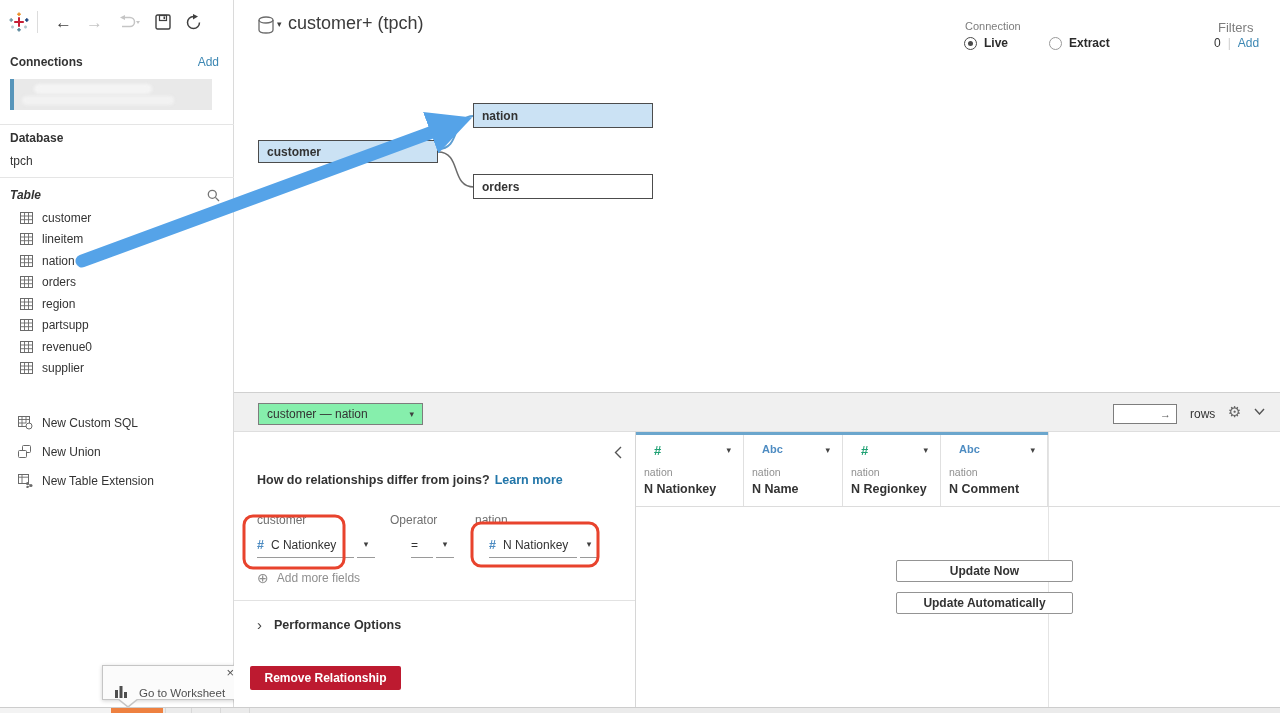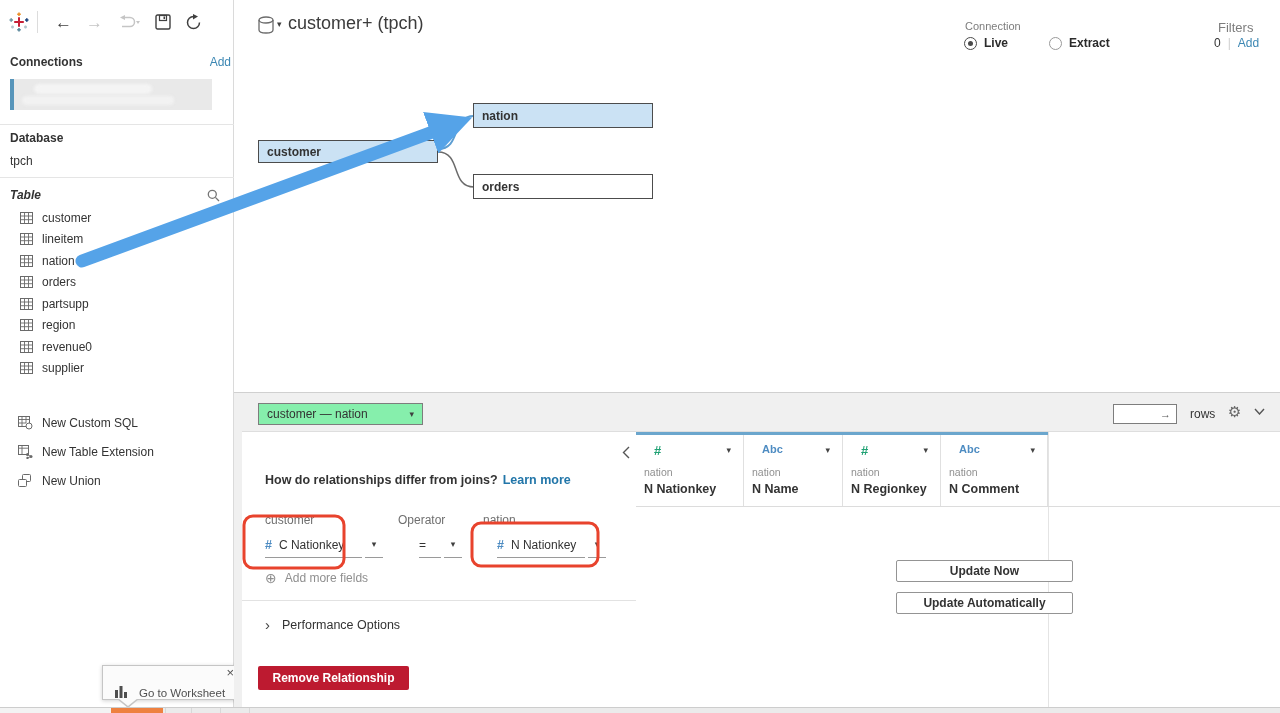--- a/index.html
+++ b/index.html
@@ -7,21 +7,21 @@
   #root { position:relative; width:1280px; height:713px; overflow:hidden; background:#fff; color:#333; }
 
   
   .sidebar { position:absolute; left:0; top:0; width:234px; height:707px; background:#fff; border-right:1px solid #dadada; z-index:2; }
   .toolbar { position:absolute; left:0; top:0; width:100%; height:44px; display:flex; align-items:center; padding-left:9px; }
   .tb-sep { width:1px; height:22px; background:#dcdcdc; margin:0 10px 0 8px; }
   .tb-glyph { font-size:17px; color:#3f3f3f; margin:0 7px; line-height:1; }
   .tb-glyph.dim { color:#c5c5c5; }
   .tb-svg { margin:0 7px; display:block; }
 
-  .connections-row { position:absolute; top:55px; left:10px; right:2px; display:flex; justify-content:space-between; align-items:baseline; }
+  .connections-row { position:absolute; top:55px; left:10px; right:14px; display:flex; justify-content:space-between; align-items:baseline; }
   .section-title { font-size:12px; font-weight:700; color:#333; }
   .link-blue { font-size:12px; color:#3c87b3; cursor:pointer; }
 
   .conn-chip { position:absolute; top:79px; left:10px; width:202px; height:31px; background:#e9e9e9; }
   .conn-chip .bar { position:absolute; left:0; top:0; width:4px; height:100%; background:#5795ba; }
   .conn-chip .blob1 { position:absolute; left:24px; top:5px; width:118px; height:10px; background:#f4f4f4; border-radius:5px; filter:blur(1.5px); }
   .conn-chip .blob2 { position:absolute; left:12px; top:17px; width:152px; height:9px; background:#f2f2f2; border-radius:5px; filter:blur(1.5px); }
 
   .divider { position:absolute; left:0; width:234px; height:1px; background:#e5e5e5; }
   .db-label { position:absolute; left:10px; top:131px; }
@@ -74,35 +74,35 @@
   .pair-select { position:absolute; left:24px; top:10px; width:165px; height:22px; background:#86efac; border:1px solid #7d7d7d;
                  display:flex; align-items:center; justify-content:space-between; padding:0 8px; font-size:12px; color:#333; cursor:pointer; }
   .caret { font-size:9px; color:#3f3f3f; line-height:1; }
   .rows-box { position:absolute; left:879px; top:11px; width:64px; height:20px; background:#fff; border:1px solid #7d7d7d;
               display:flex; align-items:center; justify-content:flex-end; padding-right:5px; font-size:11px; color:#555; }
   .rows-label { position:absolute; left:956px; top:14px; font-size:12px; color:#333; }
   .gear { position:absolute; left:994px; top:10px; font-size:15px; color:#666; cursor:pointer; }
   .panel-chevron { position:absolute; left:1020px; top:15px; cursor:pointer; }
 
   
-  .rel-pane { position:absolute; left:8px; top:38px; width:402px; height:277px; background:#fff; border-top:1px solid #dedede; border-right:1px solid #d6d6d6; }
+  .rel-pane { position:absolute; left:0; top:38px; width:402px; height:277px; background:#fff; border-top:1px solid #dedede; border-right:1px solid #d6d6d6; }
   .collapse { position:absolute; right:13px; top:14px; cursor:pointer; }
   .question { position:absolute; left:23px; top:41px; font-size:12.5px; font-weight:700; color:#333; white-space:nowrap; }
   .learn { color:#2276a9; font-weight:700; margin-left:5px; cursor:pointer; }
   .col-label { position:absolute; top:81px; font-size:12px; color:#6f6f6f; }
   .field-cell { position:absolute; top:100px; height:26px; border-bottom:1px solid #9a9a9a; display:flex; align-items:center; gap:7px;
                 font-size:12px; color:#333; cursor:pointer; }
   .field-cell .hash { color:#4e8cc2; font-weight:700; font-size:12.5px; }
   .caret-cell { position:absolute; top:100px; height:26px; width:18px; border-bottom:1px solid #9a9a9a; display:flex; align-items:center; justify-content:center; cursor:pointer; }
   .add-more { position:absolute; left:23px; top:139px; display:flex; align-items:center; gap:8px; font-size:12px; color:#8f8f8f; cursor:pointer; }
   .add-more .plus { font-size:14px; line-height:1; }
   .rel-divider { position:absolute; left:0; top:168px; width:100%; height:1px; background:#e2e2e2; }
   .perf { position:absolute; left:23px; top:185px; display:flex; align-items:center; gap:12px; cursor:pointer; }
   .perf .chev { font-size:15px; color:#444; line-height:1; }
-  .perf .lbl { font-size:12.5px; font-weight:400; color:#333; }
+  .perf .lbl { font-size:12.5px; font-weight:700; color:#333; }
   .remove-btn { position:absolute; left:16px; top:234px; width:151px; height:24px; background:#bd1a30; border-radius:2px;
                 color:#fff; font-size:12px; font-weight:700; display:flex; align-items:center; justify-content:center; cursor:pointer; }
 
   
   .grid-pane { position:absolute; left:402px; top:38px; width:644px; height:277px; background:#fff; border-top:1px solid #dedede; }
   .grid-blue-top { position:absolute; left:0; top:0; width:412px; height:3px; background:#6ba6cd; }
   .grid-vline { position:absolute; left:412px; top:0; width:1px; height:277px; background:#e4e4e4; }
   .grid-hline { position:absolute; left:0; top:74px; width:644px; height:1px; background:#dcdcdc; }
   .gcol { position:absolute; top:3px; height:71px; border-right:1px solid #e0e0e0; background:#fff; }
   .gcol .ticon { position:absolute; left:18px; top:8px; font-weight:700; }
@@ -210,28 +210,28 @@
             <rect x="0.5" y="0.5" width="12" height="11" stroke="#6a6a6a" fill="none"></rect>
             <path d="M0.5,4 H12.5 M0.5,7.7 H12.5 M4.5,0.5 V11.5 M8.5,0.5 V11.5" stroke="#6a6a6a" stroke-width="0.9"></path>
           </svg>
         <span>orders</span>
       </div>
       <div class="t-item">
         <svg width="13" height="12" viewBox="0 0 13 12">
             <rect x="0.5" y="0.5" width="12" height="11" stroke="#6a6a6a" fill="none"></rect>
             <path d="M0.5,4 H12.5 M0.5,7.7 H12.5 M4.5,0.5 V11.5 M8.5,0.5 V11.5" stroke="#6a6a6a" stroke-width="0.9"></path>
           </svg>
+        <span>region</span>
+      </div>
+      <div class="t-item">
+        <svg width="13" height="12" viewBox="0 0 13 12">
+            <rect x="0.5" y="0.5" width="12" height="11" stroke="#6a6a6a" fill="none"></rect>
+            <path d="M0.5,4 H12.5 M0.5,7.7 H12.5 M4.5,0.5 V11.5 M8.5,0.5 V11.5" stroke="#6a6a6a" stroke-width="0.9"></path>
+          </svg>
         <span>partsupp</span>
-      </div>
-      <div class="t-item">
-        <svg width="13" height="12" viewBox="0 0 13 12">
-            <rect x="0.5" y="0.5" width="12" height="11" stroke="#6a6a6a" fill="none"></rect>
-            <path d="M0.5,4 H12.5 M0.5,7.7 H12.5 M4.5,0.5 V11.5 M8.5,0.5 V11.5" stroke="#6a6a6a" stroke-width="0.9"></path>
-          </svg>
-        <span>region</span>
       </div>
       <div class="t-item">
         <svg width="13" height="12" viewBox="0 0 13 12">
             <rect x="0.5" y="0.5" width="12" height="11" stroke="#6a6a6a" fill="none"></rect>
             <path d="M0.5,4 H12.5 M0.5,7.7 H12.5 M4.5,0.5 V11.5 M8.5,0.5 V11.5" stroke="#6a6a6a" stroke-width="0.9"></path>
           </svg>
         <span>revenue0</span>
       </div>
       <div class="t-item">
         <svg width="13" height="12" viewBox="0 0 13 12">
@@ -243,39 +243,39 @@
     </div>
 
     <div class="action-list">
       <div class="a-item">
         <svg width="15" height="14" viewBox="0 0 15 14">
           <rect x="0.5" y="0.5" width="11" height="10" stroke="#6a6a6a" fill="none"></rect>
           <path d="M0.5,3.5 H11.5 M0.5,7 H8 M4,0.5 V10.5 M8,0.5 V7" stroke="#6a6a6a" stroke-width="0.9"></path>
           <circle cx="11" cy="10" r="3" stroke="#6a6a6a" stroke-width="1" fill="#fff"></circle>
         </svg>
         <span>New Custom SQL</span>
+      </div>
+      <div class="a-item">
+        <svg width="15" height="13" viewBox="0 0 15 13">
+          <rect x="4.5" y="0.5" width="8" height="7" rx="1" stroke="#6a6a6a" fill="#fff"></rect>
+          <rect x="0.5" y="5.5" width="8" height="7" rx="1" stroke="#6a6a6a" fill="#fff"></rect>
+        </svg>
+        <span>New Union</span>
       </div>
       <div class="a-item">
         <svg width="15" height="14" viewBox="0 0 15 14">
           <rect x="0.5" y="0.5" width="10" height="9" stroke="#6a6a6a" fill="none"></rect>
           <path d="M0.5,3.2 H10.5 M4,0.5 V9.5" stroke="#6a6a6a" stroke-width="0.9"></path>
           <circle cx="9.5" cy="9.5" r="1.5" fill="#6a6a6a"></circle>
           <circle cx="13" cy="11.5" r="1.5" fill="#6a6a6a"></circle>
           <circle cx="9.5" cy="13" r="1.2" fill="#6a6a6a"></circle>
           <path d="M9.5,9.5 L13,11.5 L9.5,13" stroke="#6a6a6a" stroke-width="0.8" fill="none"></path>
         </svg>
         <span>New Table Extension</span>
       </div>
-      <div class="a-item">
-        <svg width="15" height="13" viewBox="0 0 15 13">
-          <rect x="4.5" y="0.5" width="8" height="7" rx="1" stroke="#6a6a6a" fill="#fff"></rect>
-          <rect x="0.5" y="5.5" width="8" height="7" rx="1" stroke="#6a6a6a" fill="#fff"></rect>
-        </svg>
-        <span>New Union</span>
-      </div>
     </div>
 
     <div class="tooltip">
       <svg width="16" height="14" viewBox="0 0 16 14">
         <rect x="1" y="5" width="3" height="8" fill="#4f4f4f"></rect>
         <rect x="5.5" y="1" width="3" height="12" fill="#4f4f4f"></rect>
         <rect x="10" y="7" width="3" height="6" fill="#4f4f4f"></rect>
       </svg>
       <span>Go to Worksheet</span>
       <span class="close">×</span>

